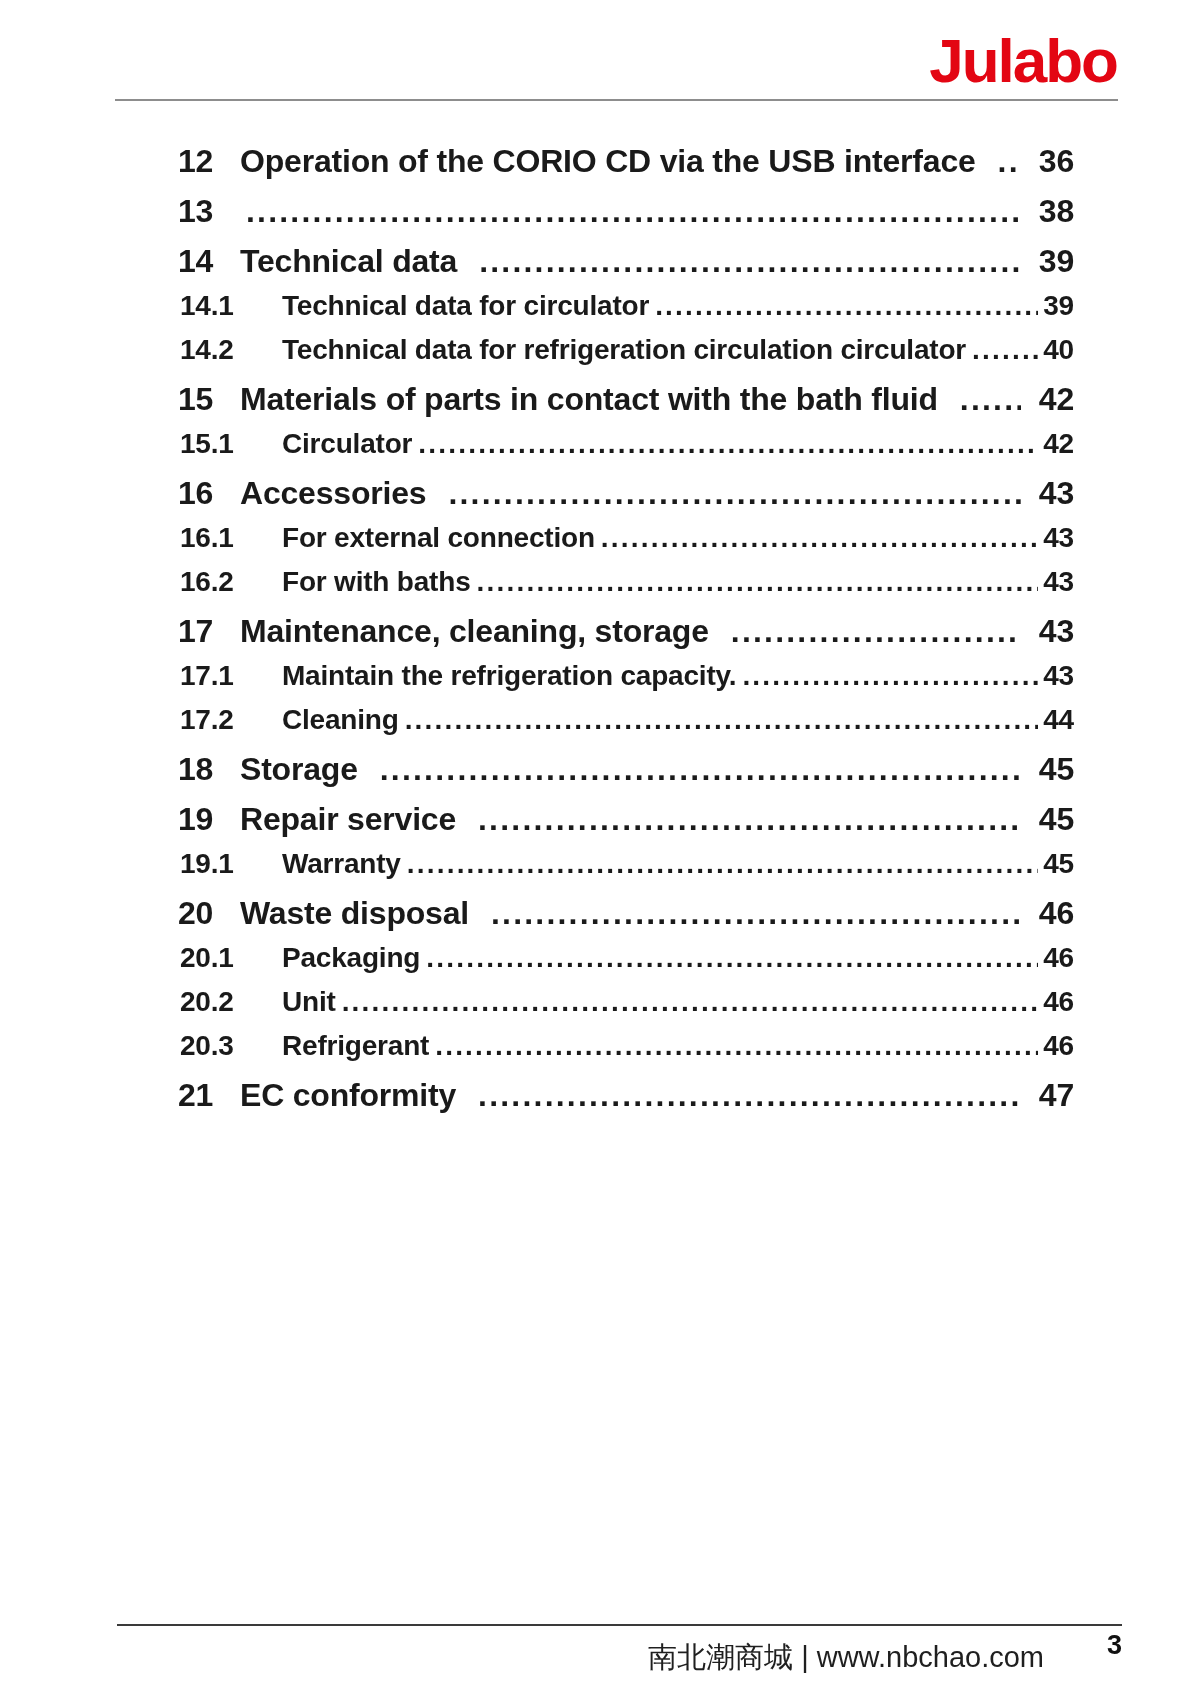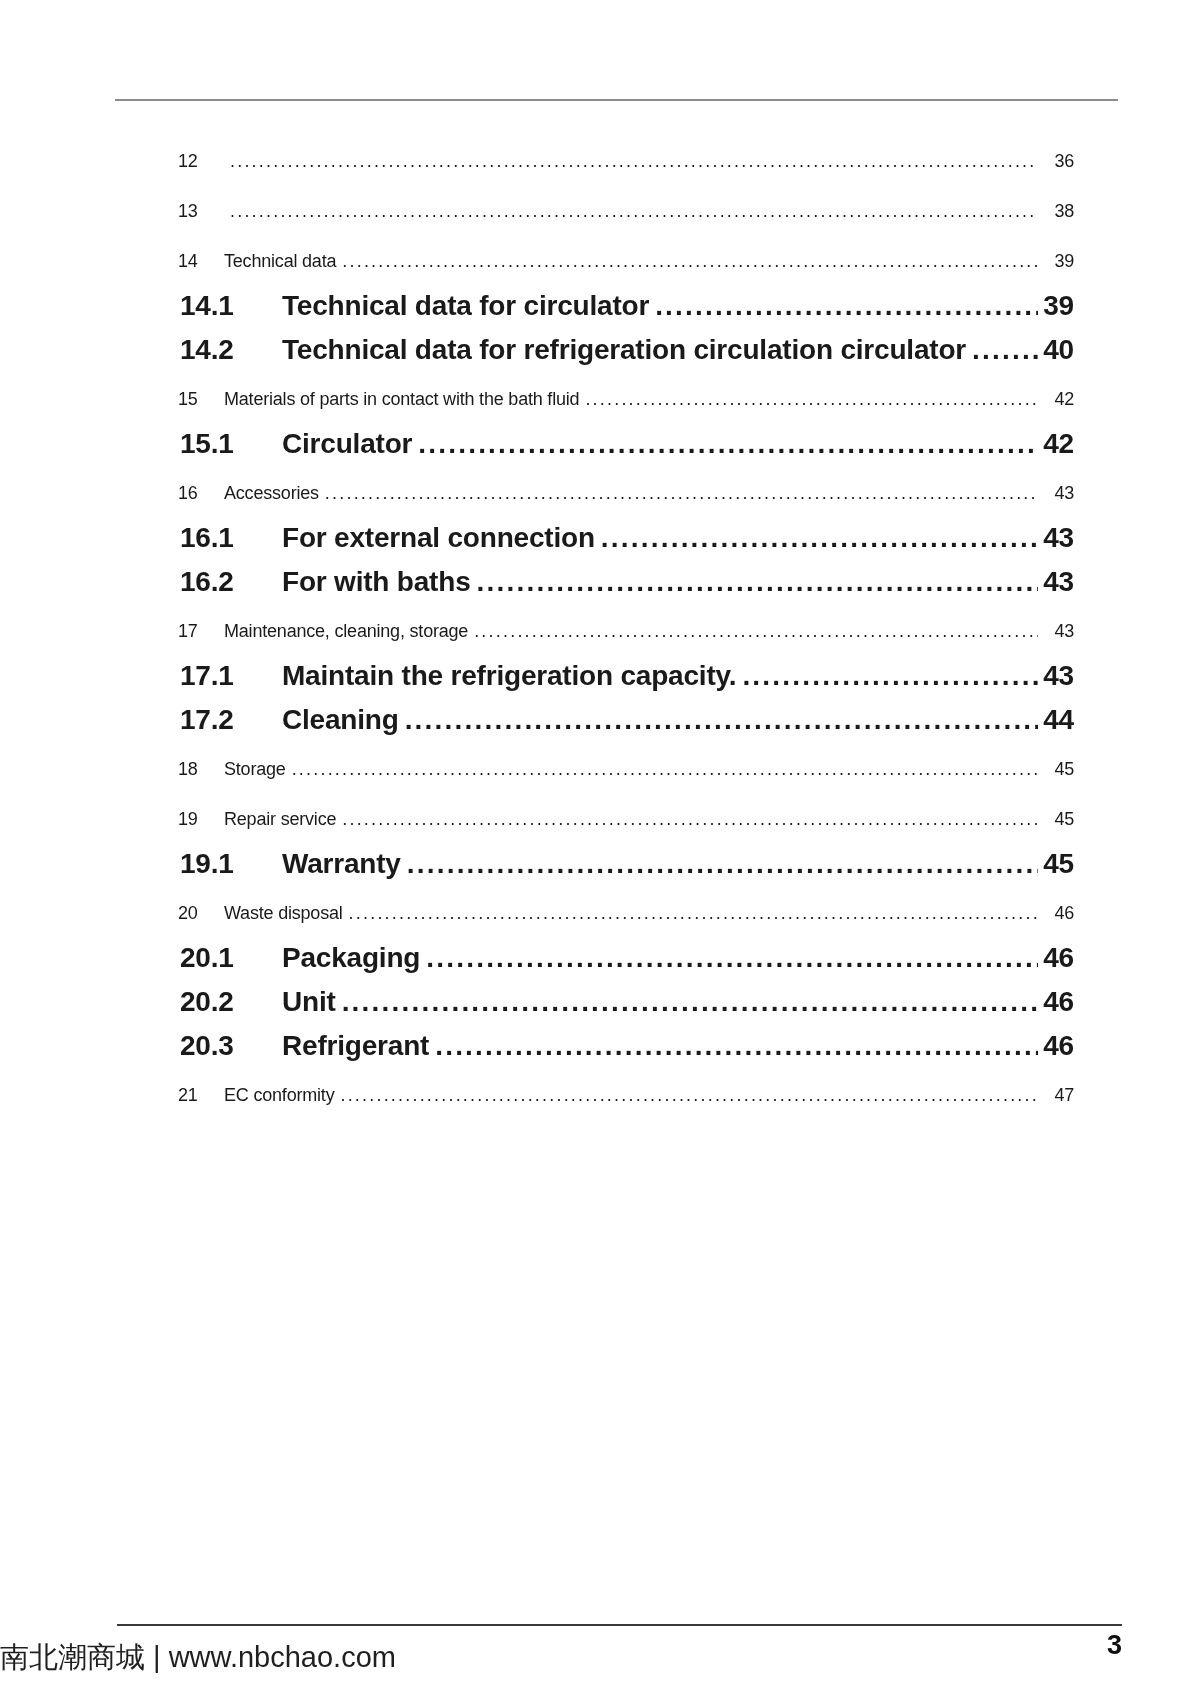--- a/index.html
+++ b/index.html
@@ -22,21 +22,21 @@
     position:absolute; top:99px; left:115px;
     width:1003px; height:2px; background:#8d8d8d;
   }
   
   .toc {
     position:absolute; top:146px; left:178px; width:896px;
   }
   .row { display:flex; align-items:baseline; }
   .row.chapter {
     margin-top:20px; height:30px; line-height:30px;
-    font-size:18px; font-weight:normal; letter-spacing:-0.2px;
+    font-size:32px; font-weight:bold; letter-spacing:-0.2px;gap:16px;
   }
   .row.sub {
     margin-top:16px; height:28px; line-height:28px;
     font-size:28px; font-weight:bold; letter-spacing:-0.2px;
   }
   .row:first-child { margin-top:0; }
   .row.chapter .num { width:46px; flex:0 0 auto; }
   .row.sub .num { width:104px; flex:0 0 auto; padding-left:2px; box-sizing:border-box; }
   .title { flex:0 0 auto; white-space:nowrap; }
   .dots {
@@ -44,38 +44,40 @@
     letter-spacing:2.2px; margin:0 2px 0 6px;
   }
   .pagenum { flex:0 0 auto; min-width:34px; text-align:right; }
   
   .footer-rule {
     position:absolute; top:1624px; left:117px;
     width:1005px; height:2px; background:#3a3a3a;
   }
   .footer-site {
     position:absolute; top:1638px; left:0; width:1044px;
-    text-align:left; font-size:29px; color:#1f1f1f;
+    text-align:right; font-size:29px; color:#1f1f1f;
   }
   .footer-page {
     position:absolute; top:1630px; right:78px;
     font-size:27px; font-weight:bold; color:#111;
   }
 </style>
 </head>
 <body>
 
 <div class="page">
 
+  <div class="logo" style="color: rgb(227, 6, 19);">Julabo</div>
 
   <div class="header-rule"></div>
 
   <div class="toc" id="toc">
       <div class="row chapter">
         <span class="num">12</span>
+        <span class="title">Operation of the CORIO CD via the USB interface</span>
         <span class="dots">............................................................................................................................................................................................................................................................................................................</span>
         <span class="pagenum">36</span>
       </div>
       <div class="row chapter">
         <span class="num">13</span>
         <span class="dots">............................................................................................................................................................................................................................................................................................................</span>
         <span class="pagenum">38</span>
       </div>
       <div class="row chapter">
         <span class="num">14</span>

